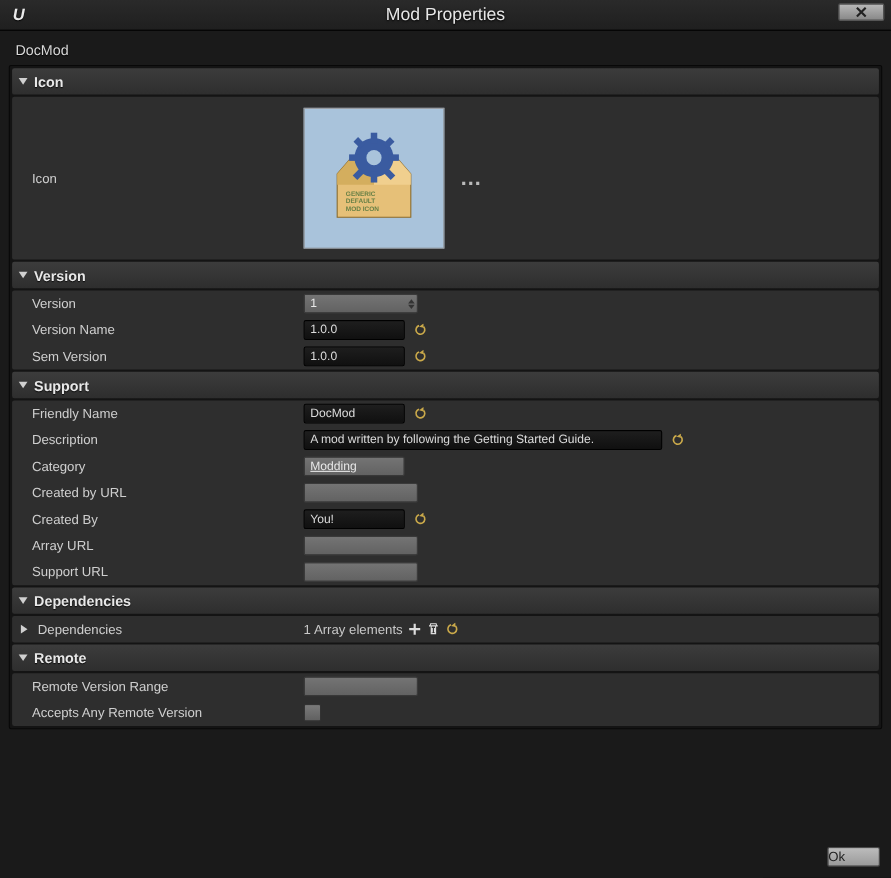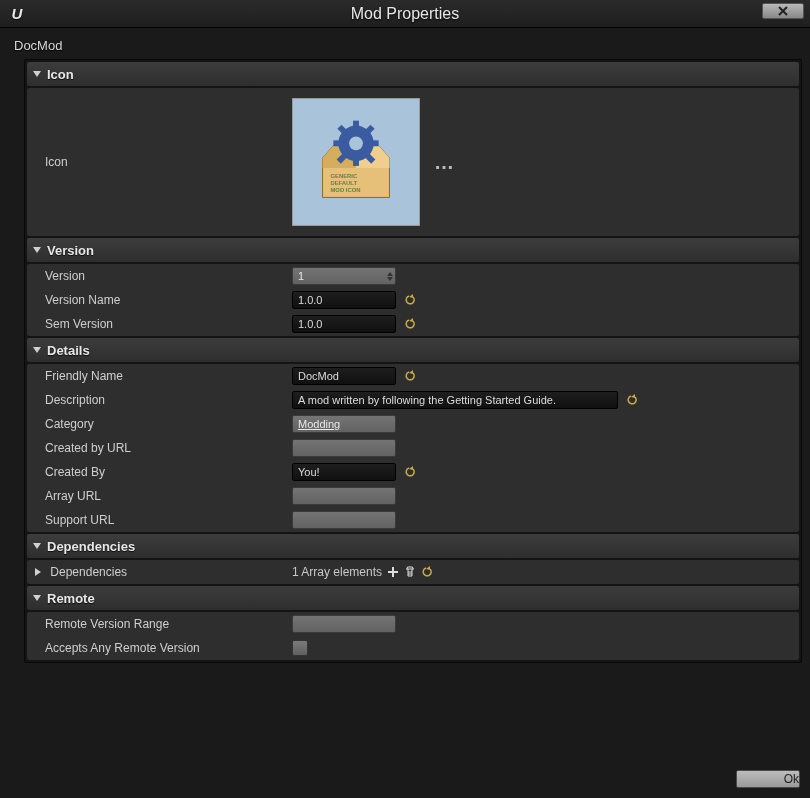--- a/index.html
+++ b/index.html
@@ -55,21 +55,20 @@
     font-size: 13px;
     color: #d8d8d8;
     text-shadow: 0 1px 1px #000;
     margin: 0 0 6px 6px;
   }
   .panel {
     background: #141414;
     border: 1px solid #080808;
     border-radius: 2px;
     padding: 2px;
-    margin-left: 16px;
   }
   .section-header {
     background: linear-gradient(to bottom,#3c3c3c,#2e2e2e);
     height: 24px;
     display:flex;
     align-items:center;
     padding:0 6px;
     color:#e8e8e8;
     font-weight:600;
     font-size:13px;
@@ -137,21 +136,21 @@
     height:18px;
     background:linear-gradient(to bottom,#1e1e1e,#101010);
     border:1px solid #000;
     border-radius:2px;
     color:#dcdcdc;
     padding:0 5px;
     font-size:11px;
     font-family:inherit;
     outline:none;
   }
-  .textfield { width:104px; }
+  .textfield { width:92px; }
   .textfield.wide { width:326px; }
   .textfield.grey {
     background:linear-gradient(to bottom,#747474,#626262);
     color:#e8e8e8;
     border:1px solid #3a3a3a;
     text-decoration:underline;
   }
   .textfield.empty {
     background:linear-gradient(to bottom,#747474,#626262);
     border:1px solid #3a3a3a;
@@ -192,27 +191,27 @@
   .array-tools {
     display:flex;gap:5px;
   }
   .tool-icon { cursor:pointer; display:flex; }
   .footer {
     position:absolute;
     right:10px;
     bottom:10px;
   }
   .ok-btn {
-    width:64px;height:18px;
+    width:48px;height:18px;
     background:linear-gradient(#bcbcbc,#9a9a9a);
     border:1px solid #4a4a4a;
     border-radius:2px;
     color:#222;
     font-size:12px;
-    text-align:right;
+    text-align:left;
     line-height:16px;
     cursor:pointer;
   }
   .gap { height:2px; }
 </style>
 </head>
 <body>
 
 <div class="titlebar">
   <div class="ue-logo">U</div>
@@ -305,21 +304,21 @@
                 <path d="M9 0 L9 4 L5 3 Z" fill="#caa94a"></path>
               </svg>
           </span>
         </div>
       </div>
     </div>
     <div class="gap"></div>
 
     <div class="section-header">
       <span class="arrow-down"></span>
-      <span>Details</span>
+      <span>Support</span>
     </div>
     <div class="section-body">
       <div class="row">
         <div class="row-label">Friendly Name</div>
         <div class="row-value">
           <input class="textfield" value="DocMod" style="">
           <span class="reset-icon"><svg viewBox="0 0 12 12">
                 <path d="M9 3 A4 4 0 1 1 5 2" fill="none" stroke="#caa94a" stroke-width="1.5"></path>
                 <path d="M9 0 L9 4 L5 3 Z" fill="#caa94a"></path>
               </svg></span>

